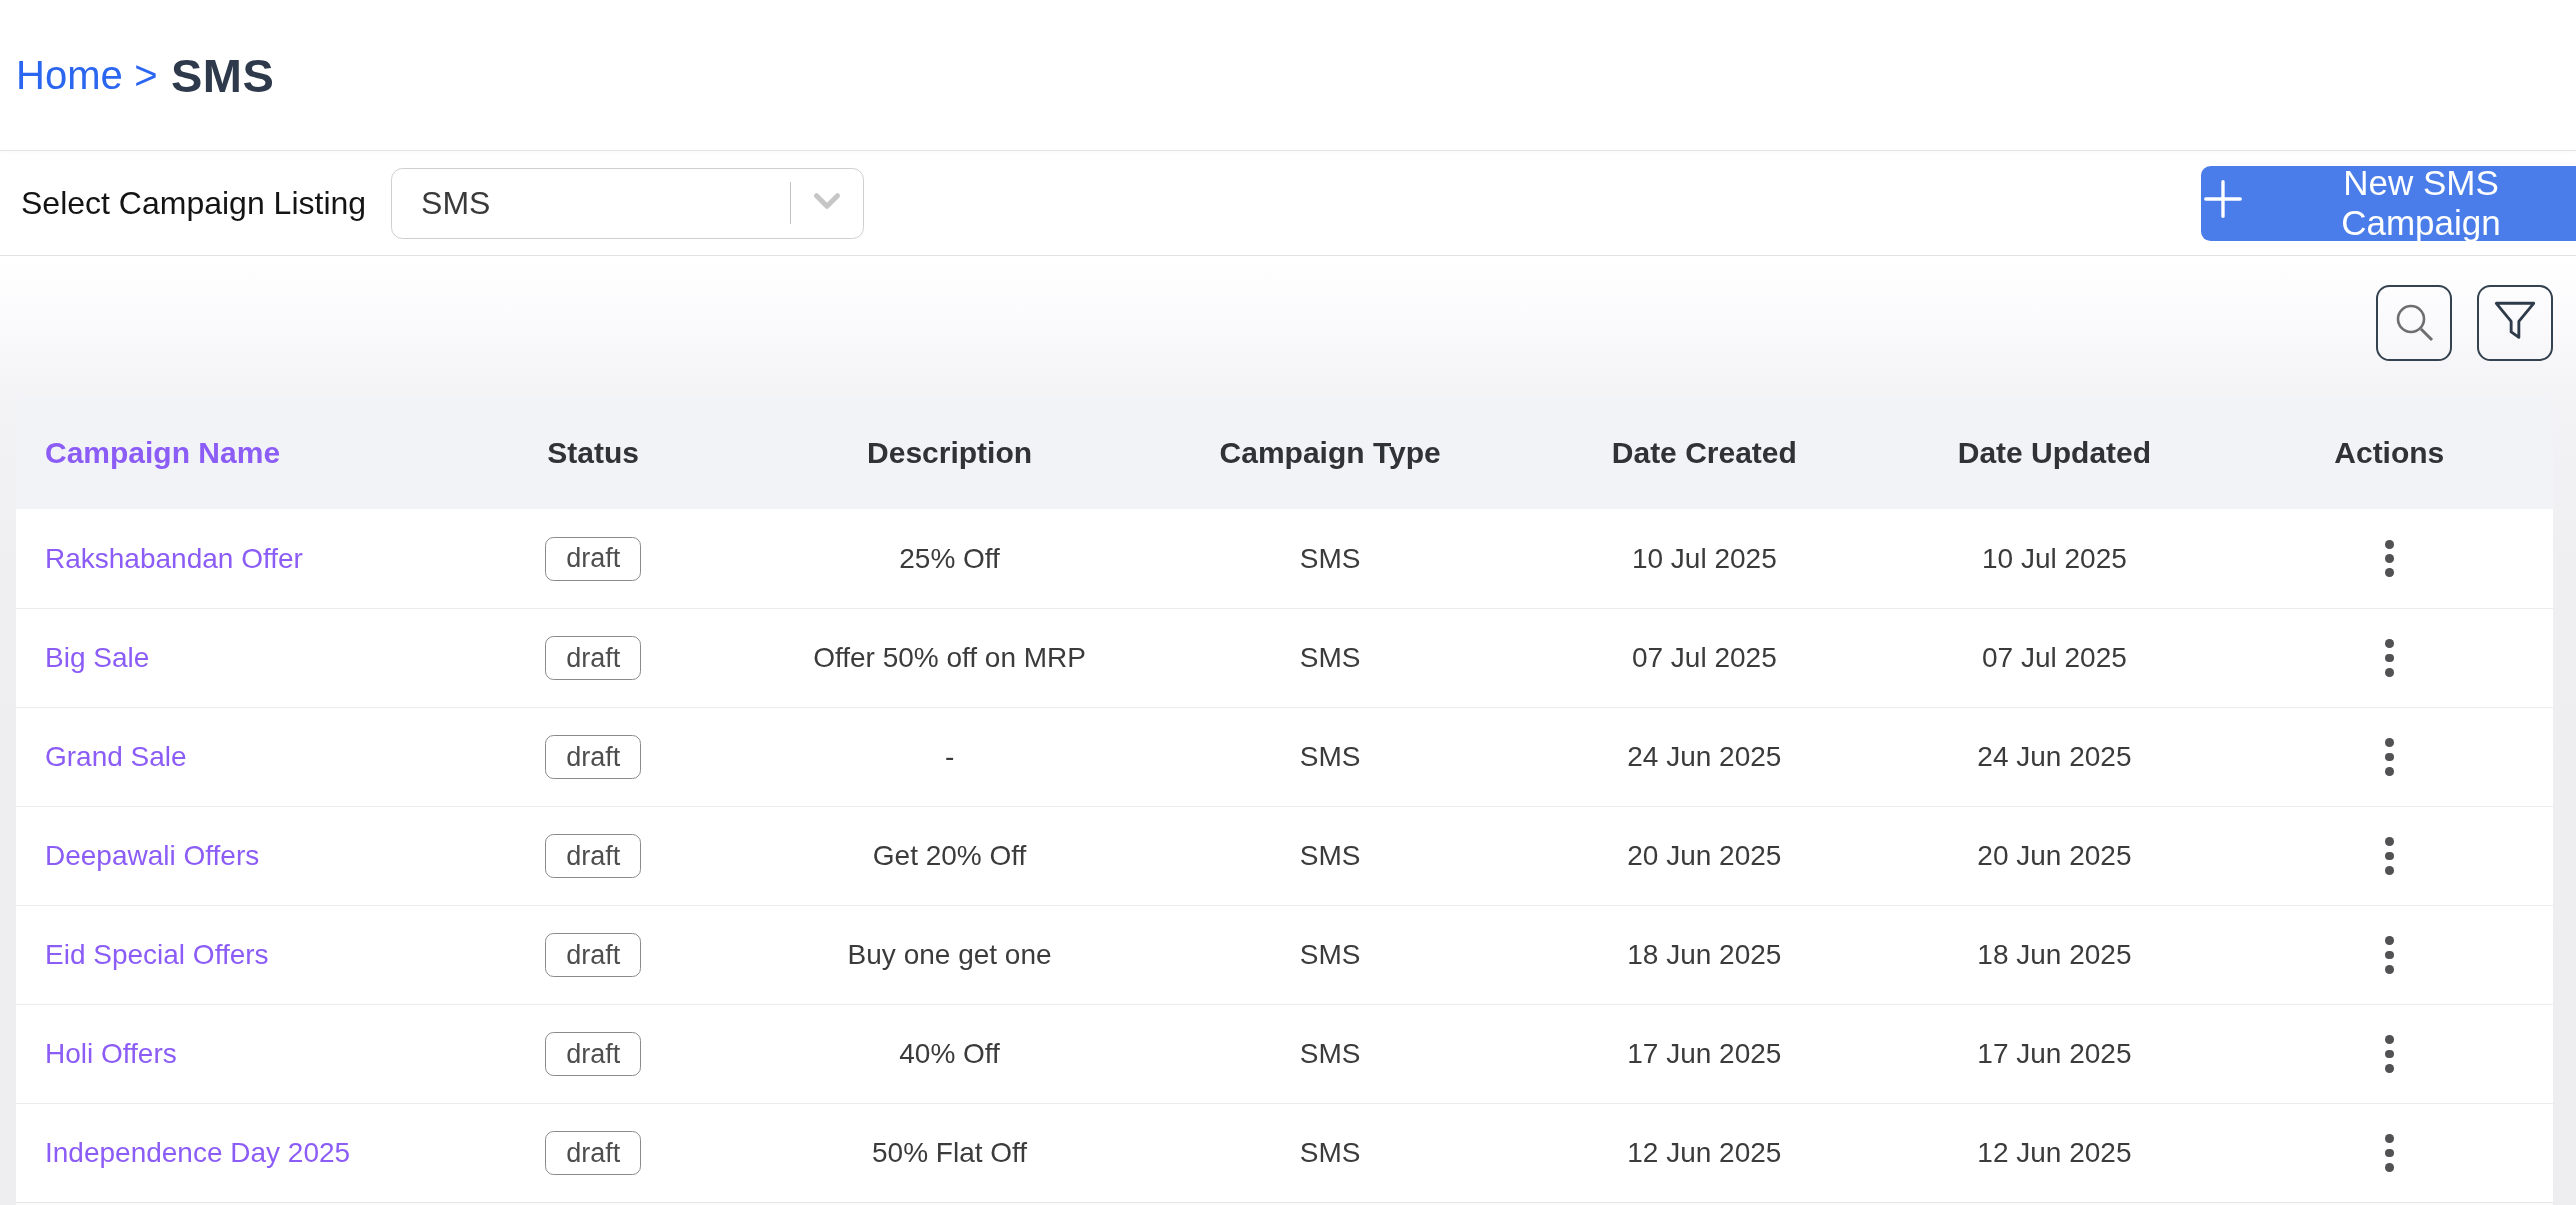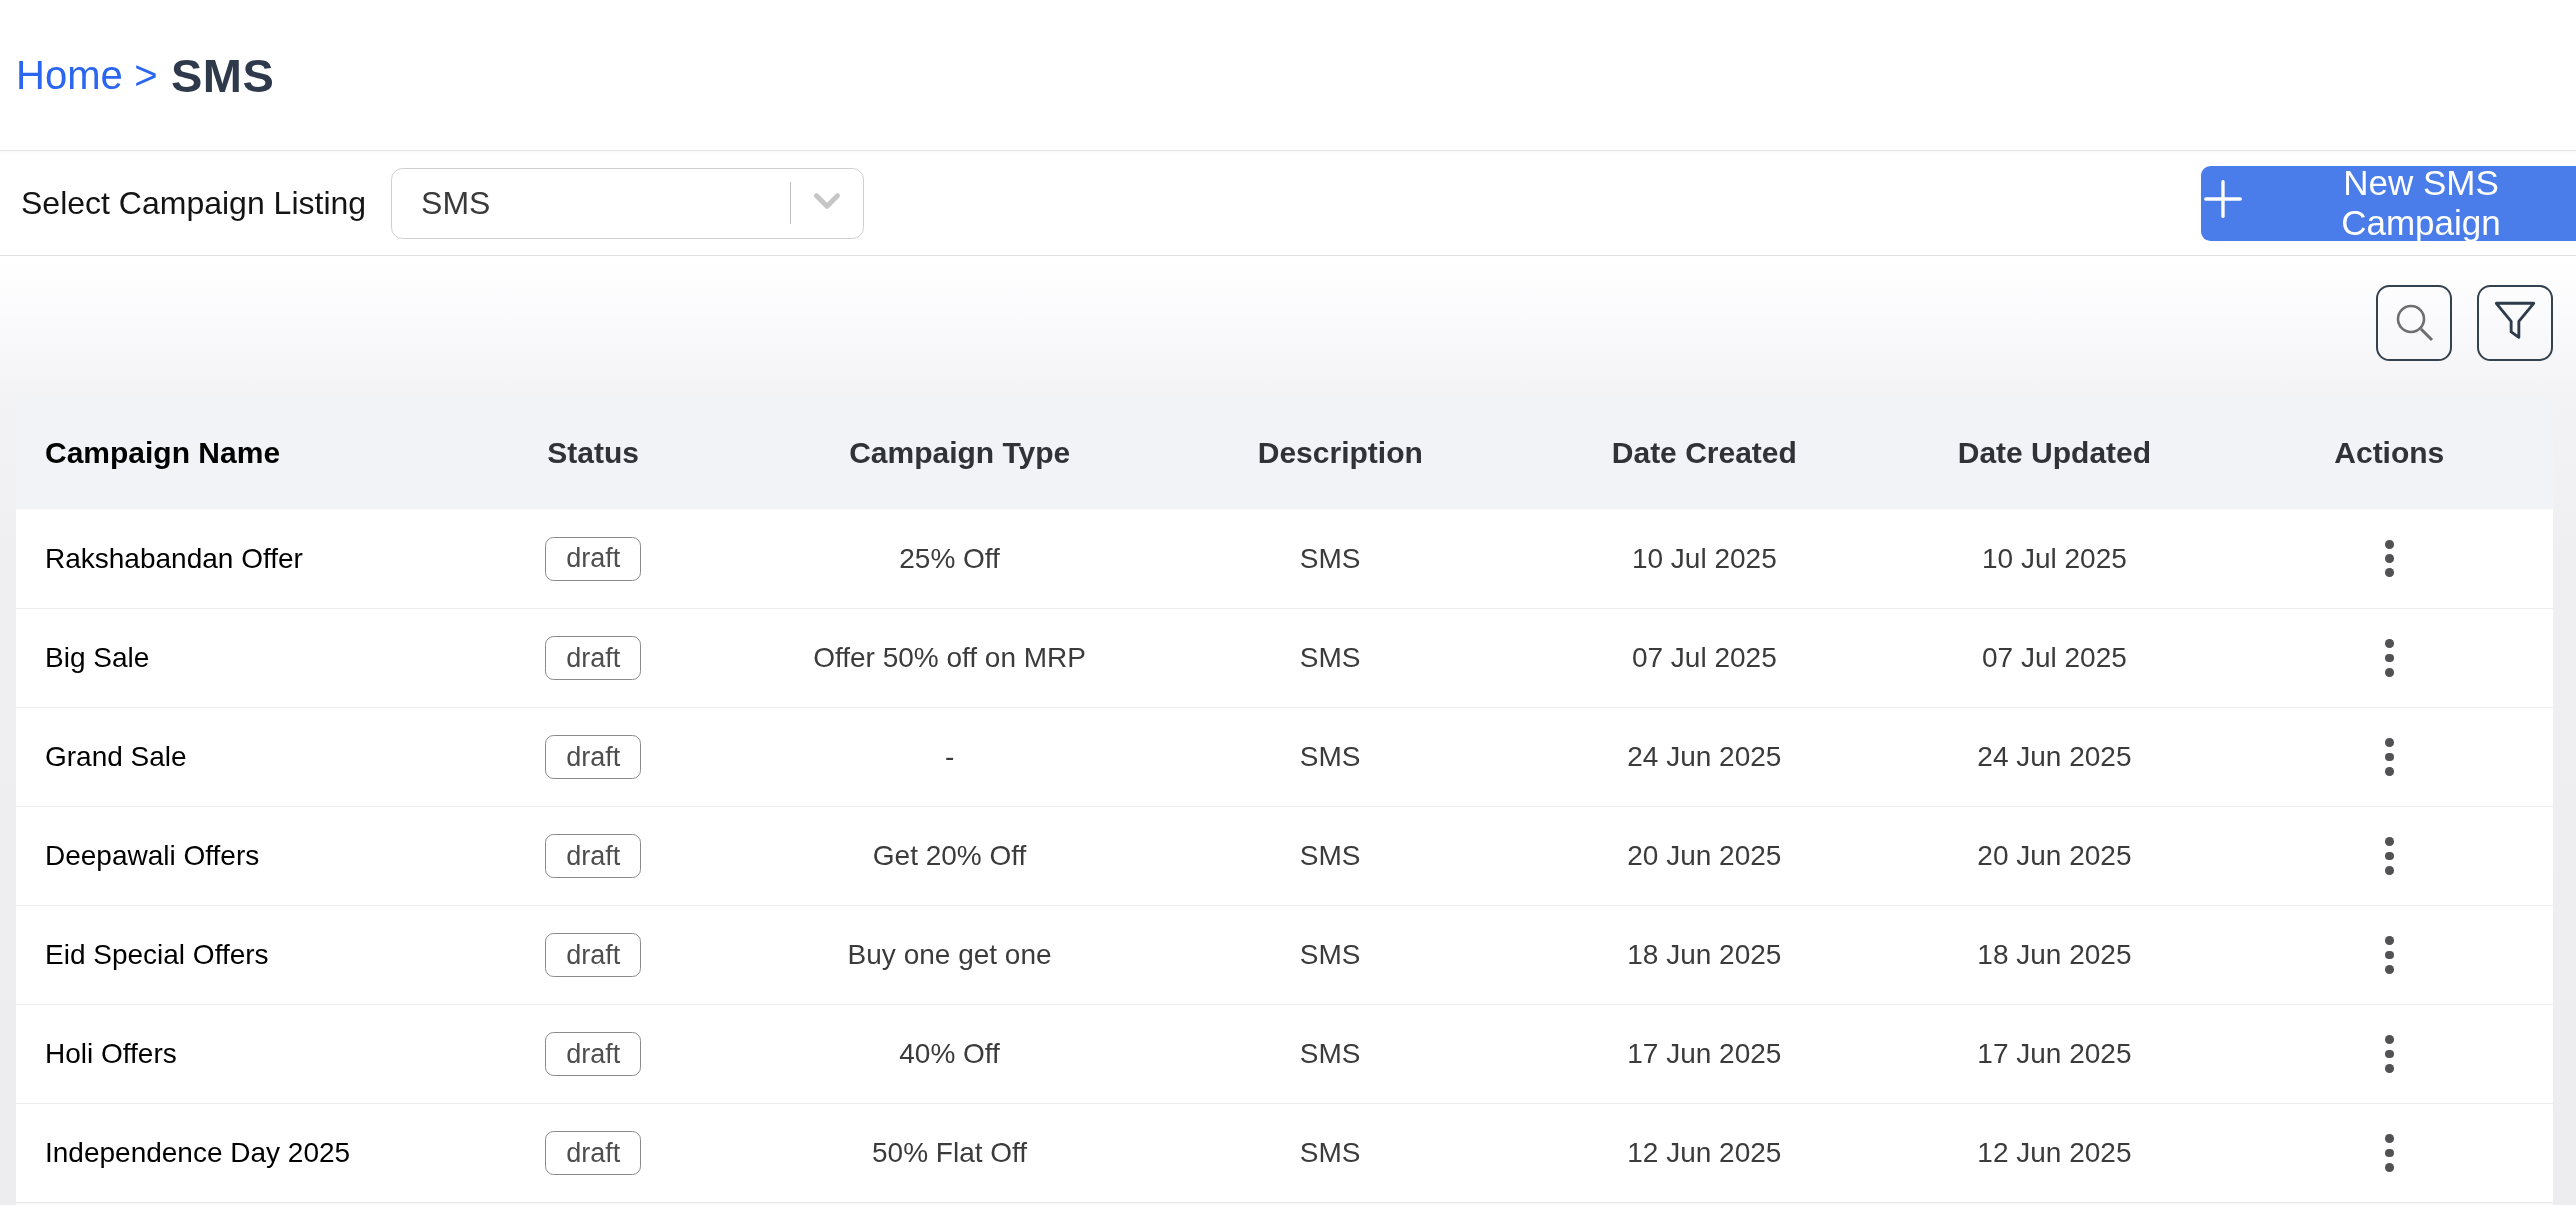--- a/index.html
+++ b/index.html
@@ -138,21 +138,21 @@
   .tr + .tr { border-top: 1.9px solid #ededef; }
   .td, .th {
     display: flex;
     align-items: center;
     justify-content: center;
     font-size: 28px;
     color: #3b3b3b;
     overflow: hidden;
   }
   .th { font-size: 30px; font-weight: 700; color: #2f3237; }
-  .c-name    { width: 16%;   justify-content: flex-start; padding-left: 29px; color: #000000; }
+  .c-name    { width: 16%;   justify-content: flex-start; padding-left: 29px; color: #8b5cf6; }
   .c-status  { width: 13.5%; }
   .c-desc    { width: 14.6%; }
   .c-type    { width: 15.4%; }
   .c-created { width: 14.1%; }
   .c-updated { width: 13.5%; }
   .c-actions { width: 12.9%; }
 
   .badge {
     display: inline-flex;
     align-items: center;
@@ -235,22 +235,22 @@
         </svg>
       </span>
     </button>
   </div>
 
   <div class="table-card">
 
     <div class="thead">
       <div class="th c-name">Campaign Name</div>
       <div class="th c-status">Status</div>
+      <div class="th c-desc">Description</div>
       <div class="th c-type">Campaign Type</div>
-      <div class="th c-desc">Description</div>
       <div class="th c-created">Date Created</div>
       <div class="th c-updated">Date Updated</div>
       <div class="th c-actions">Actions</div>
     </div>
 
     <div class="tbody">
 
       <div class="tr">
         <div class="td c-name">Rakshabandan Offer</div>
         <div class="td c-status">

